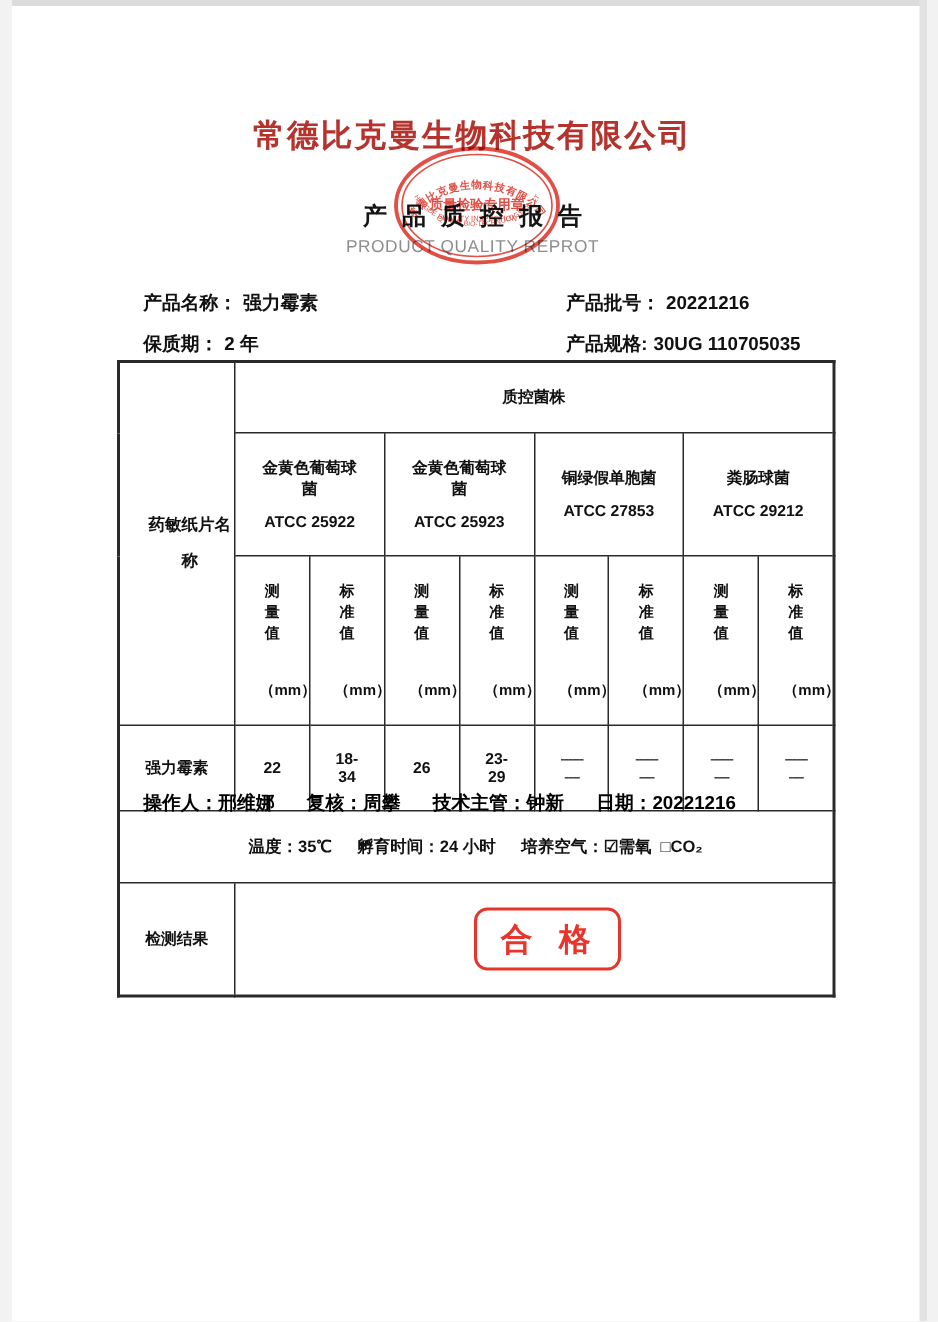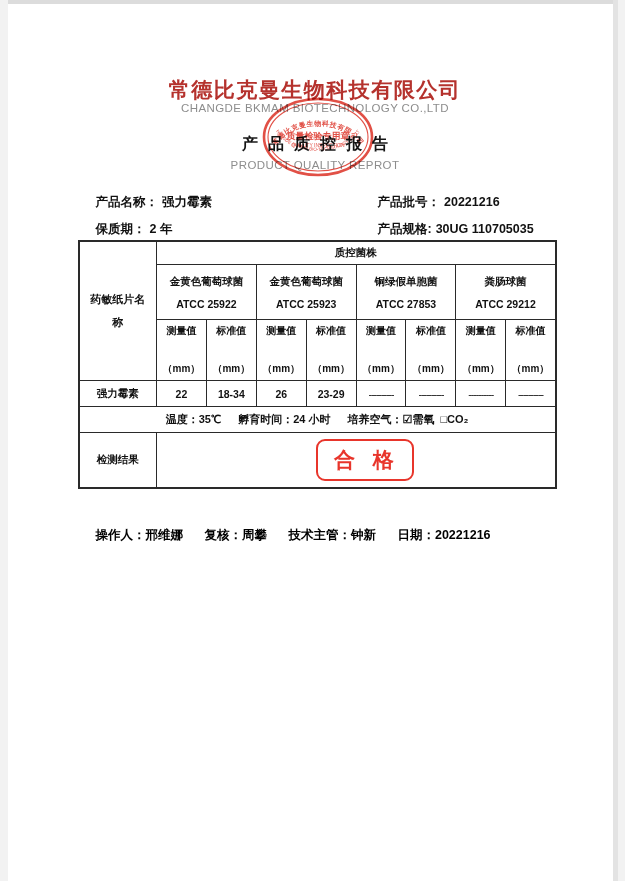--- a/index.html
+++ b/index.html
@@ -47,21 +47,21 @@
   .ii-shelf { top: 221px; left: 88px; }
   .ii-spec  { top: 221px; left: 370px; }
   .info-item .lbl { margin-right: 4px; }
 
   table.qc {
     position: absolute; left: 70px; top: 240px;
     width: 477px; border-collapse: collapse; table-layout: fixed;
     border: 2px solid #2a2a2a;
     font-size: 10.5px; font-weight: bold; color: #111;
   }
-  table.qc td { border: 1px solid #2a2a2a; text-align: center; vertical-align: middle; padding: 4px; }
+  table.qc td { border: 1px solid #2a2a2a; text-align: center; vertical-align: middle; padding: 16px; }
   td.corner { word-break: break-all; }
   td.corner .inner { width: 62px; margin: 0 auto; line-height: 2.1; font-size: 11px; }
   tr.r-strainhdr td { height: 23px; }
   tr.r-strains td { height: 55px; }
   tr.r-strains .line1 { margin-bottom: 9px; }
   tr.r-mshdr td { height: 45px; font-size: 10px; }
   tr.r-mshdr .line1 { margin-bottom: 24px; }
   tr.r-values td { height: 26px; }
   tr.r-values td.dashes { letter-spacing: -1px; font-weight: normal; }
   tr.r-cond td { height: 26px; font-size: 11px; }
@@ -91,21 +91,20 @@
   .stamp .arc-bottom { font-size: 4.6px; }
 </style>
 </head>
 <body>
 
 <div class="page">
   <div class="edge-top"></div>
   <div class="edge-right"></div>
 
   <div class="company-cn">常德比克曼生物科技有限公司</div>
-  <div class="company-en">CHANGDE BKMAM BIOTECHNOLOGY CO.,LTD</div>
   <div class="title-cn">产品质控报告</div>
   <div class="title-en">PRODUCT QUALITY REPROT</div>
 
   <svg class="stamp" viewBox="0 0 116 84" xmlns="http://www.w3.org/2000/svg">
     <defs>
       <path id="arcTop" d="M 14 54 A 46 33 0 0 1 102 54" fill="none"></path>
       <path id="arcBottom" d="M 16 36 A 45 31 0 0 0 100 36" fill="none"></path>
     </defs>
     <ellipse cx="58" cy="42" rx="54" ry="38" fill="none" stroke="#dd372c" stroke-width="2.6"></ellipse>
     <ellipse cx="58" cy="42" rx="50" ry="34" fill="none" stroke="#dd372c" stroke-width="1.1"></ellipse>

